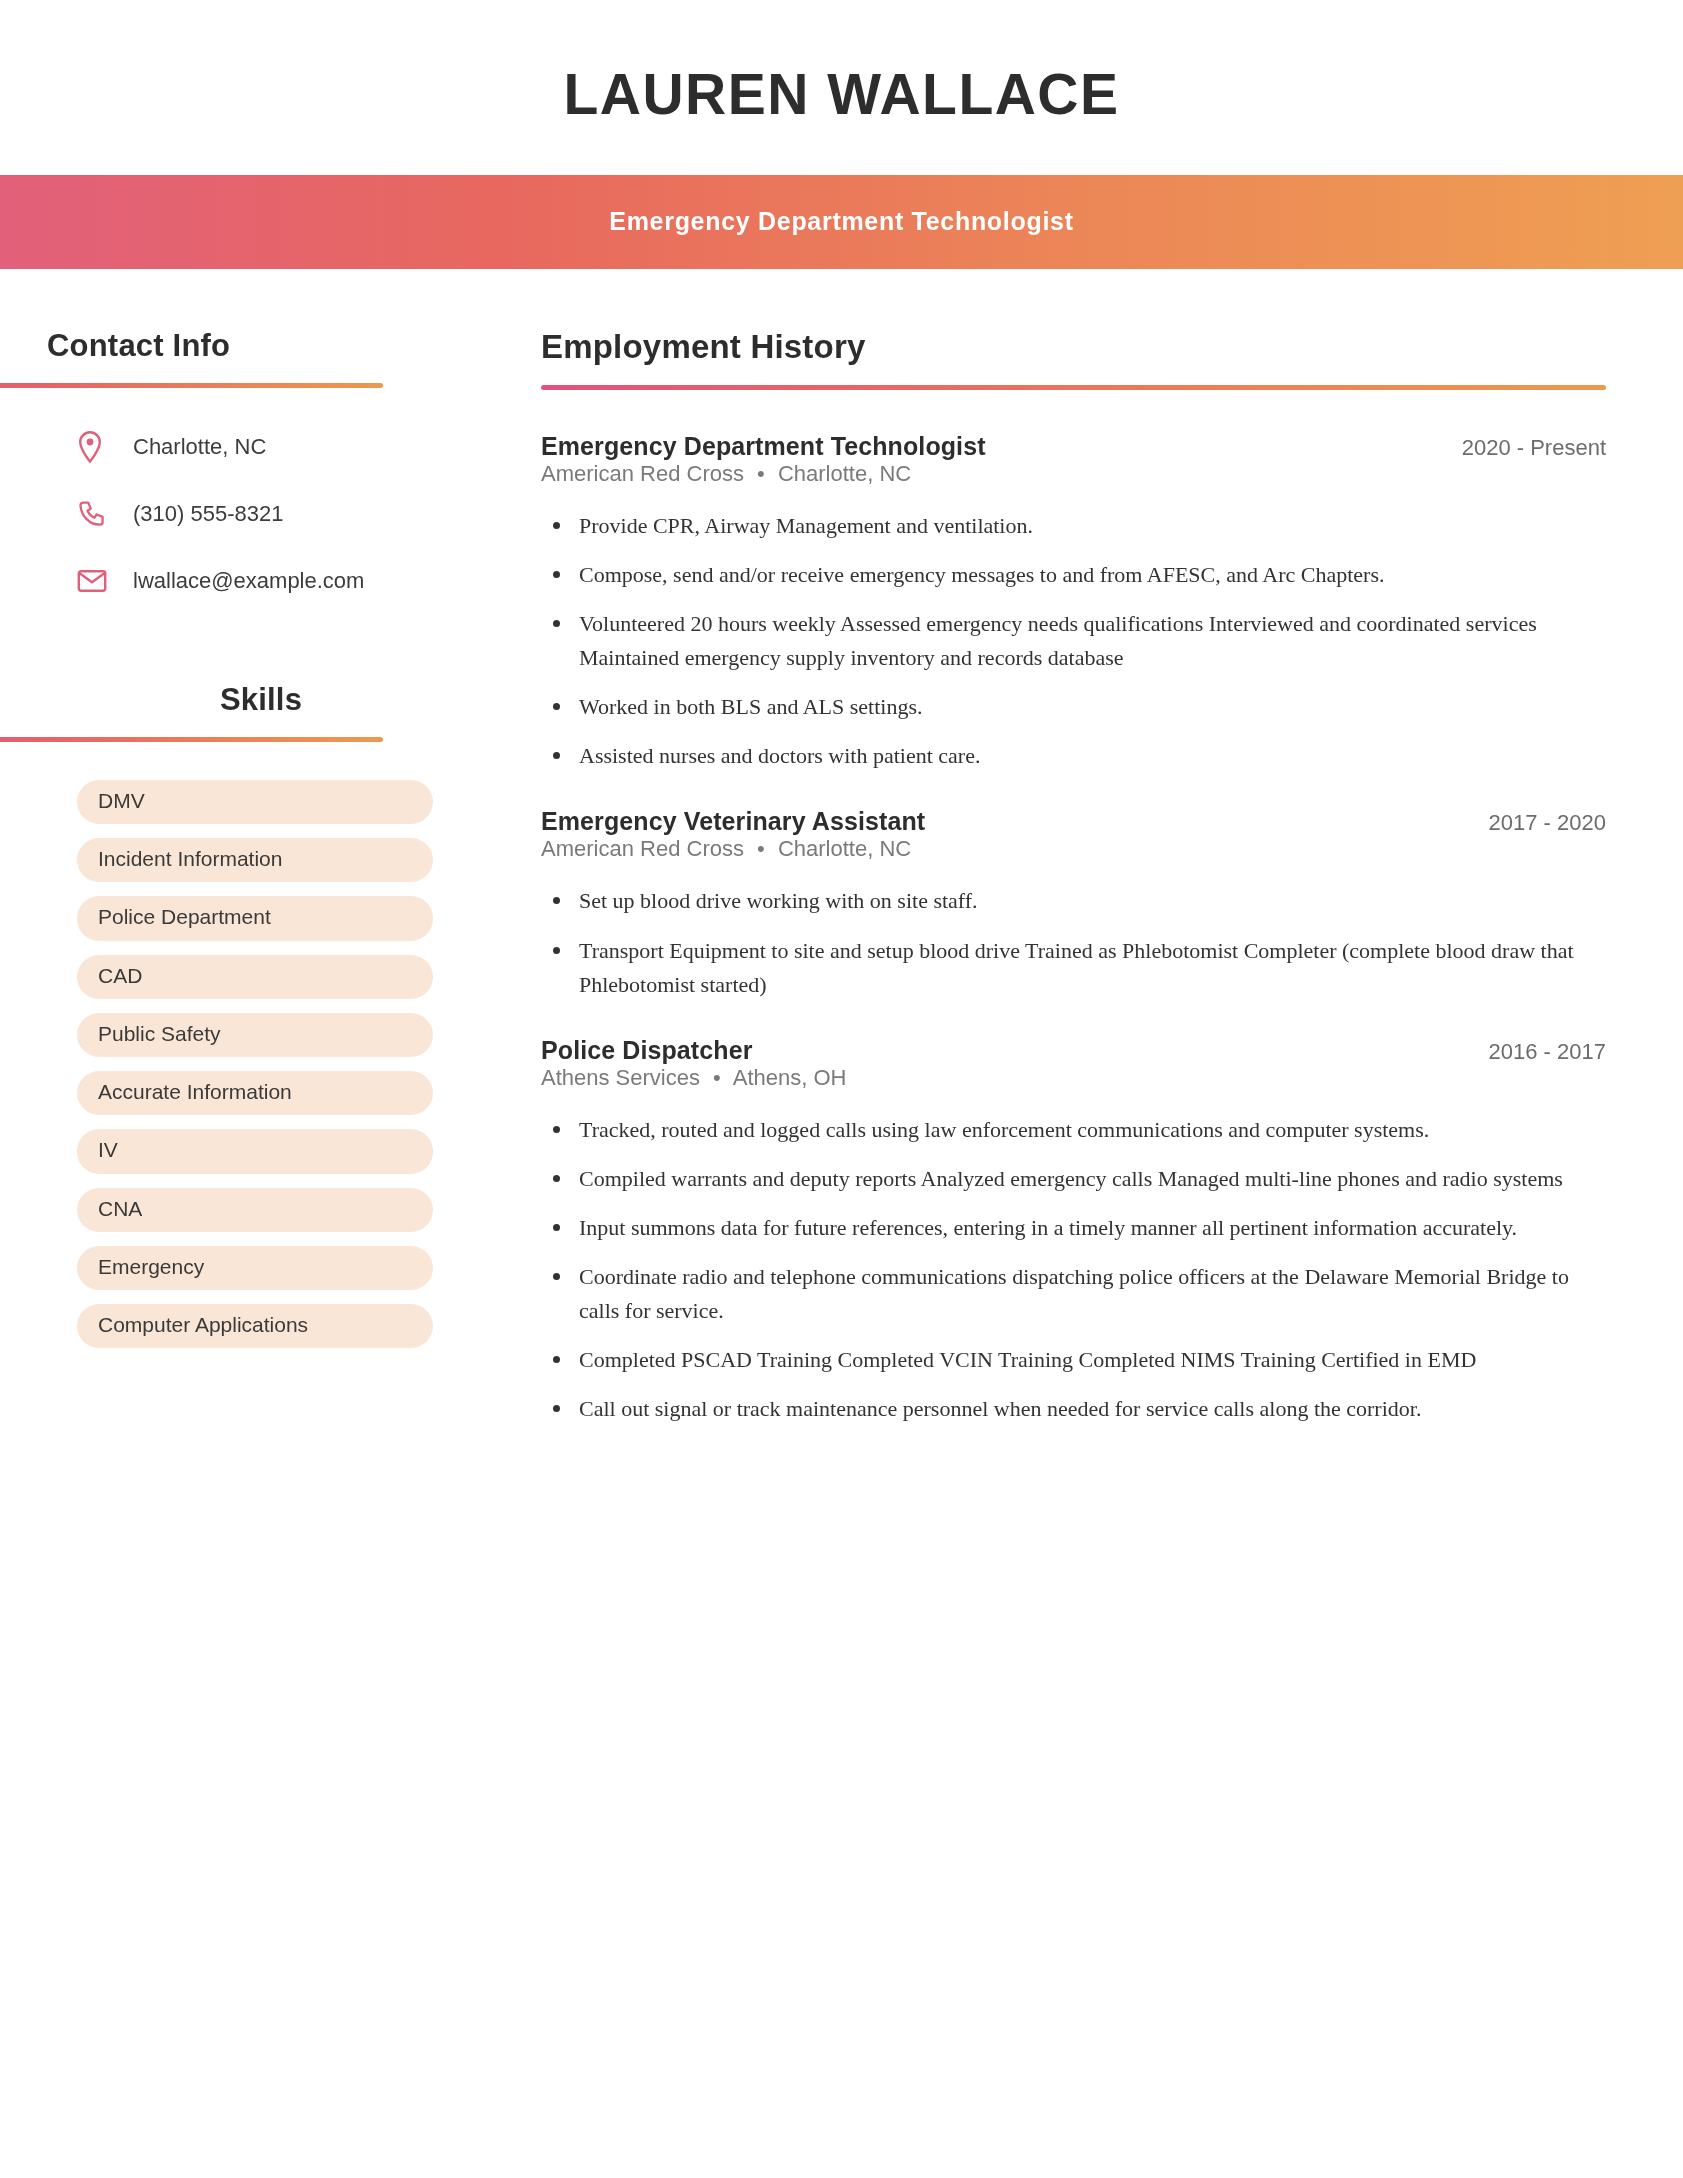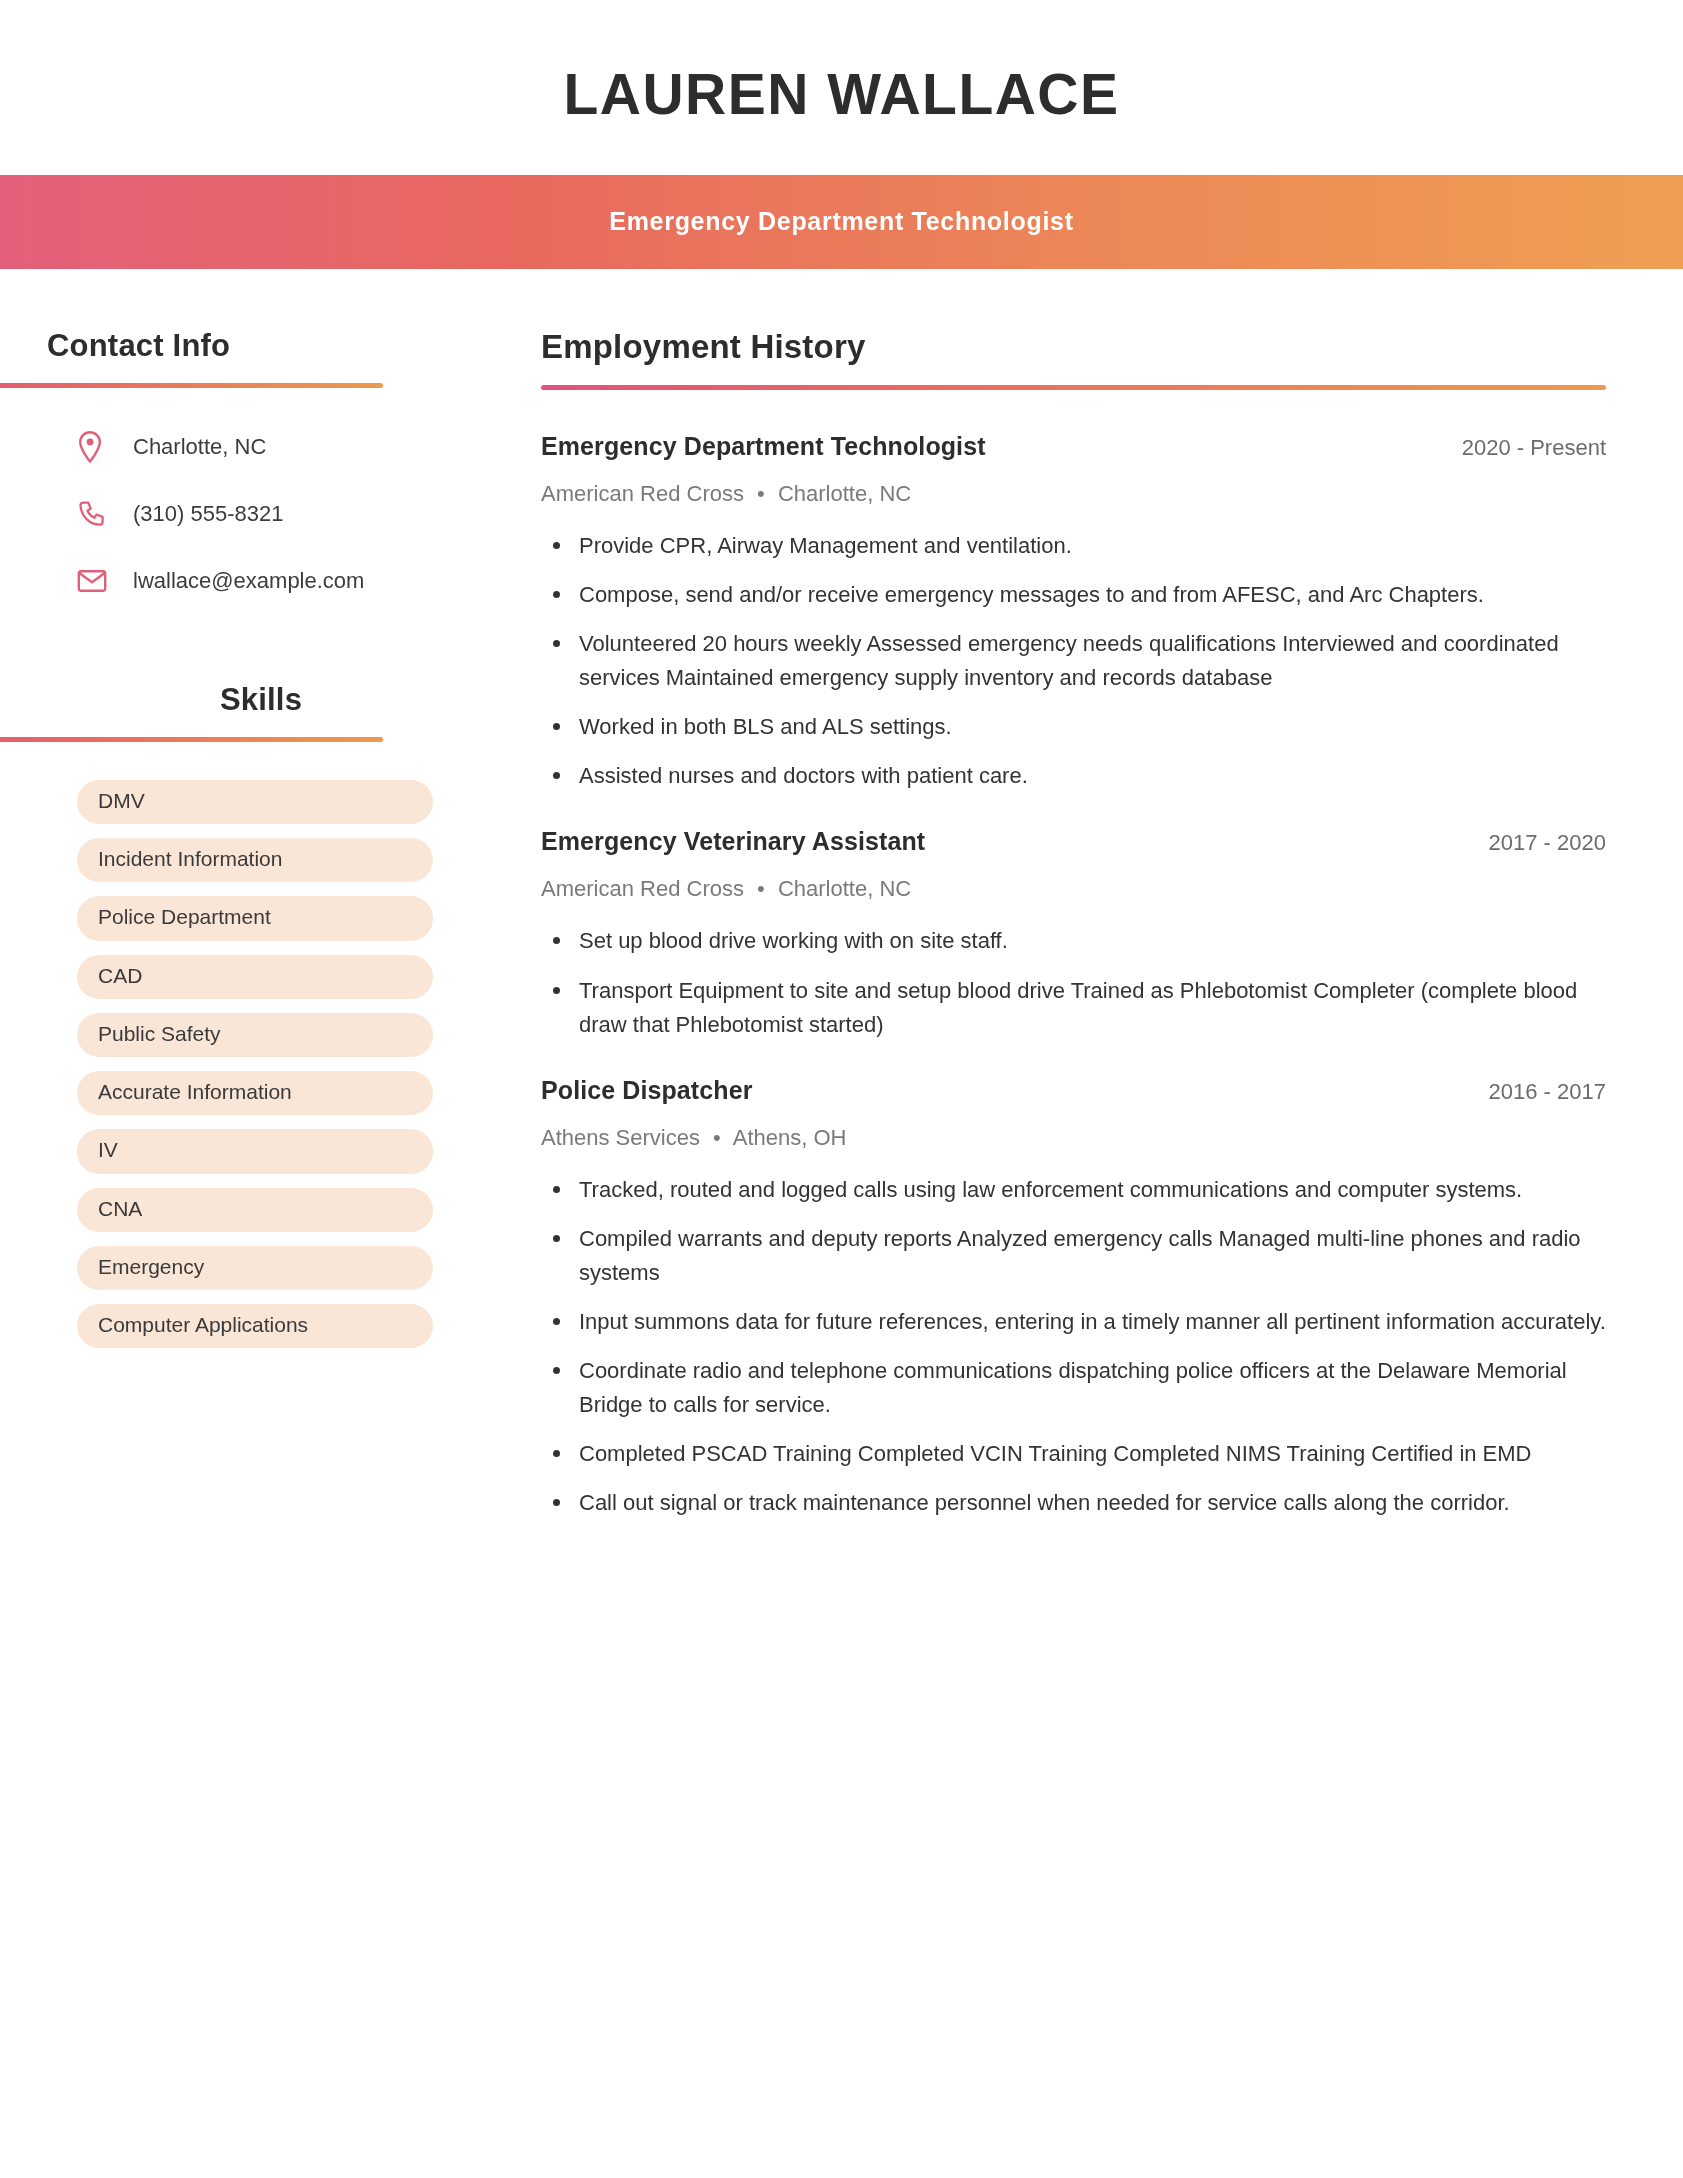--- a/index.html
+++ b/index.html
@@ -160,29 +160,30 @@
   }
   .job-dates {
     font-size: 22px;
     color: #6c6c6c;
     white-space: nowrap;
     padding-left: 26px;
   }
   .job-meta {
     font-size: 22px;
     color: #7a7a7a;
-    margin-top: 20px;
+    margin-top: 0;
   }
   .job-meta .sep {
     padding: 0 7px;
   }
   .bullets {
     list-style: none;
     margin: 22px 0 0;
     padding: 0;
+    font-family: Liberation Serif, serif;
   }
   .bullet {
     position: relative;
     padding-left: 38px;
     font-size: 22px;
     line-height: 1.55;
     color: #333333;
     margin-bottom: 15px;
   }
   .bullet::before {

